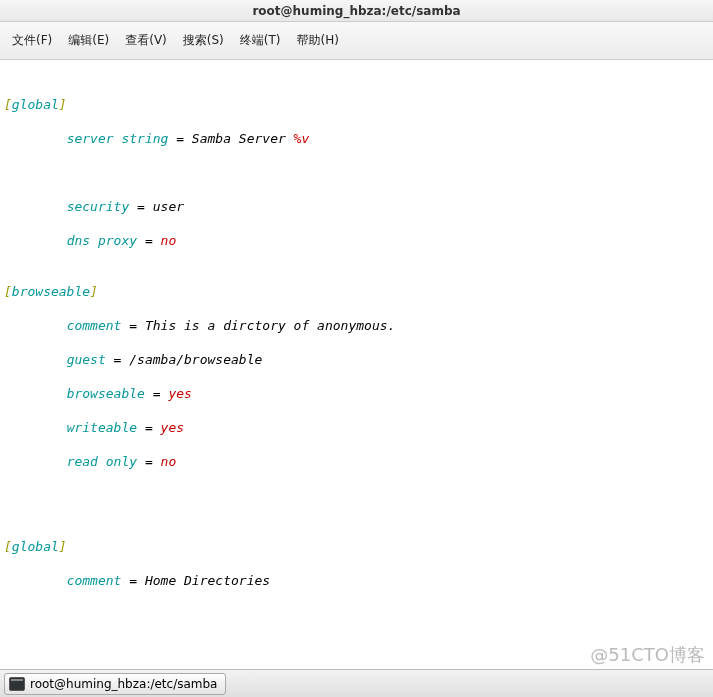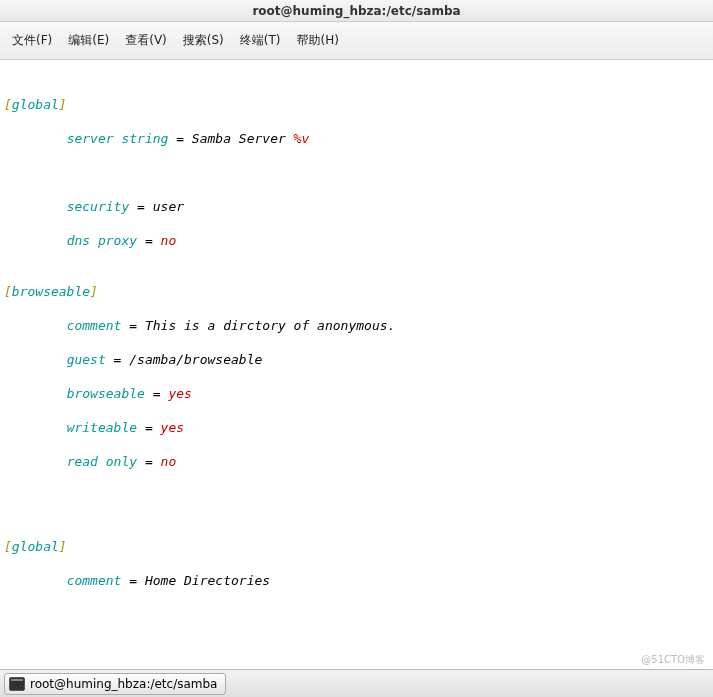--- a/index.html
+++ b/index.html
@@ -88,21 +88,21 @@
     position: absolute;
     top:1px;left:1px;right:1px;height:2px;
     background:#888;
   }
   .watermark {
     position: absolute;
     right: 8px;
     bottom: 30px;
     color: #bbb;
     font-family: "DejaVu Sans", sans-serif;
-    font-size: 10px;
+    font-size: 18px;
     pointer-events: none;
   }
 </style>
 </head>
 <body>
 
 <div class="titlebar">
   <span>root@huming_hbza:/etc/samba</span>
 </div>
 

